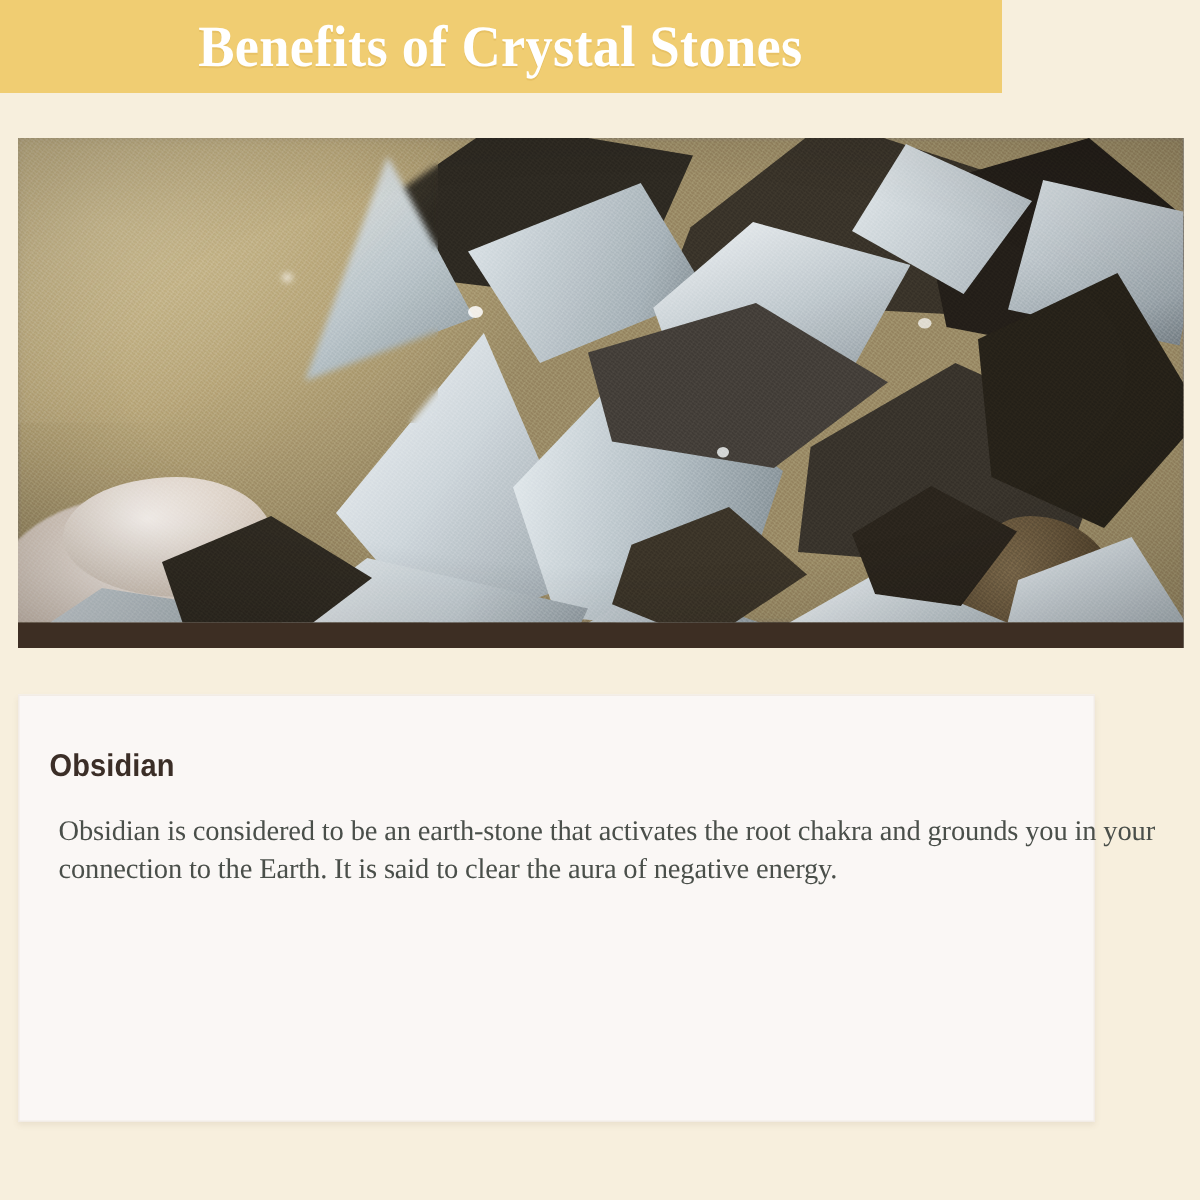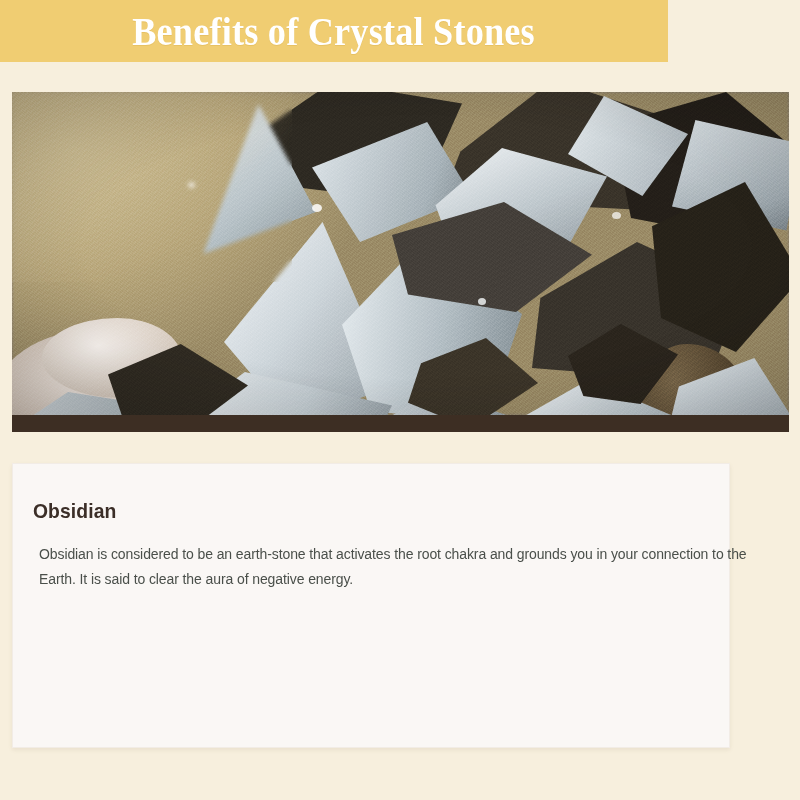--- a/index.html
+++ b/index.html
@@ -134,22 +134,22 @@
     letter-spacing: 0.1px;
     color: #3b2e27;
     transform: scaleX(0.92);
     transform-origin: left center;
   }
   .card-body {
     position: absolute;
     left: 26px;
     top: 78px;
     width: 742px;
-    font-family: Liberation Sans, sans-serif;
-    font-size: 14px;
+    font-family: Liberation Serif, serif;
+    font-size: 19px;
     line-height: 25px;
     color: #4a4f4a;
     letter-spacing: -0.1px;
   }
 </style>
 </head>
 <body>
 
 <div class="page">
 

